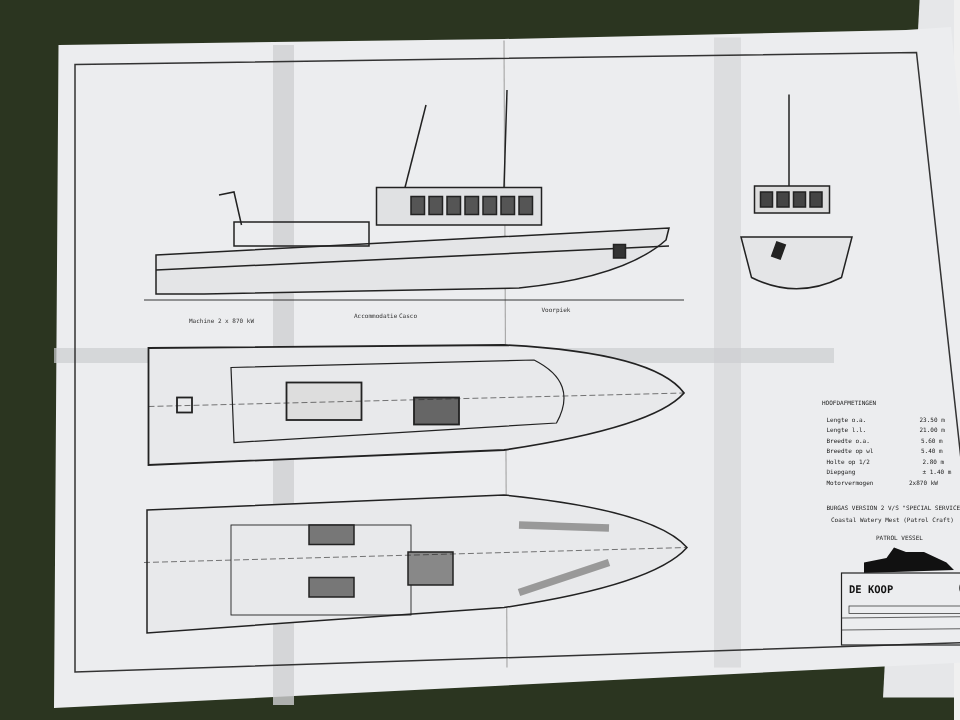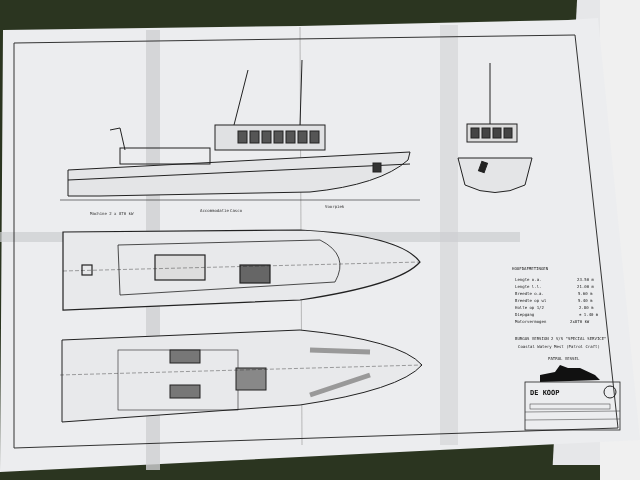--- a/index.html
+++ b/index.html
@@ -1,17 +1,17 @@
 <!DOCTYPE html>
 <html><head>
 <meta charset="utf-8">
 <style>
   html,body{margin:0;padding:0;}
   body{width:640px;height:480px;overflow:hidden;background:#2b3520;position:relative;font-family:"DejaVu Sans Mono",monospace;}
-  .scene{position:absolute;inset:0;}
+  .scene{position:absolute;inset:0;margin-left:36px;}
   .right-sheets{position:absolute;left:565px;top:-5px;width:90px;height:470px;background:#e6e7e9;transform:skewX(-3deg);}
   .right-sheets2{position:absolute;left:600px;top:0;width:50px;height:480px;background:#f0f0f0;}
   .sheet{position:absolute;left:0;top:0;width:640px;height:480px;}
 </style>
 </head>
 <body>
 
 <div class="scene">
   <div class="right-sheets"></div>
   <div class="right-sheets2"></div>

